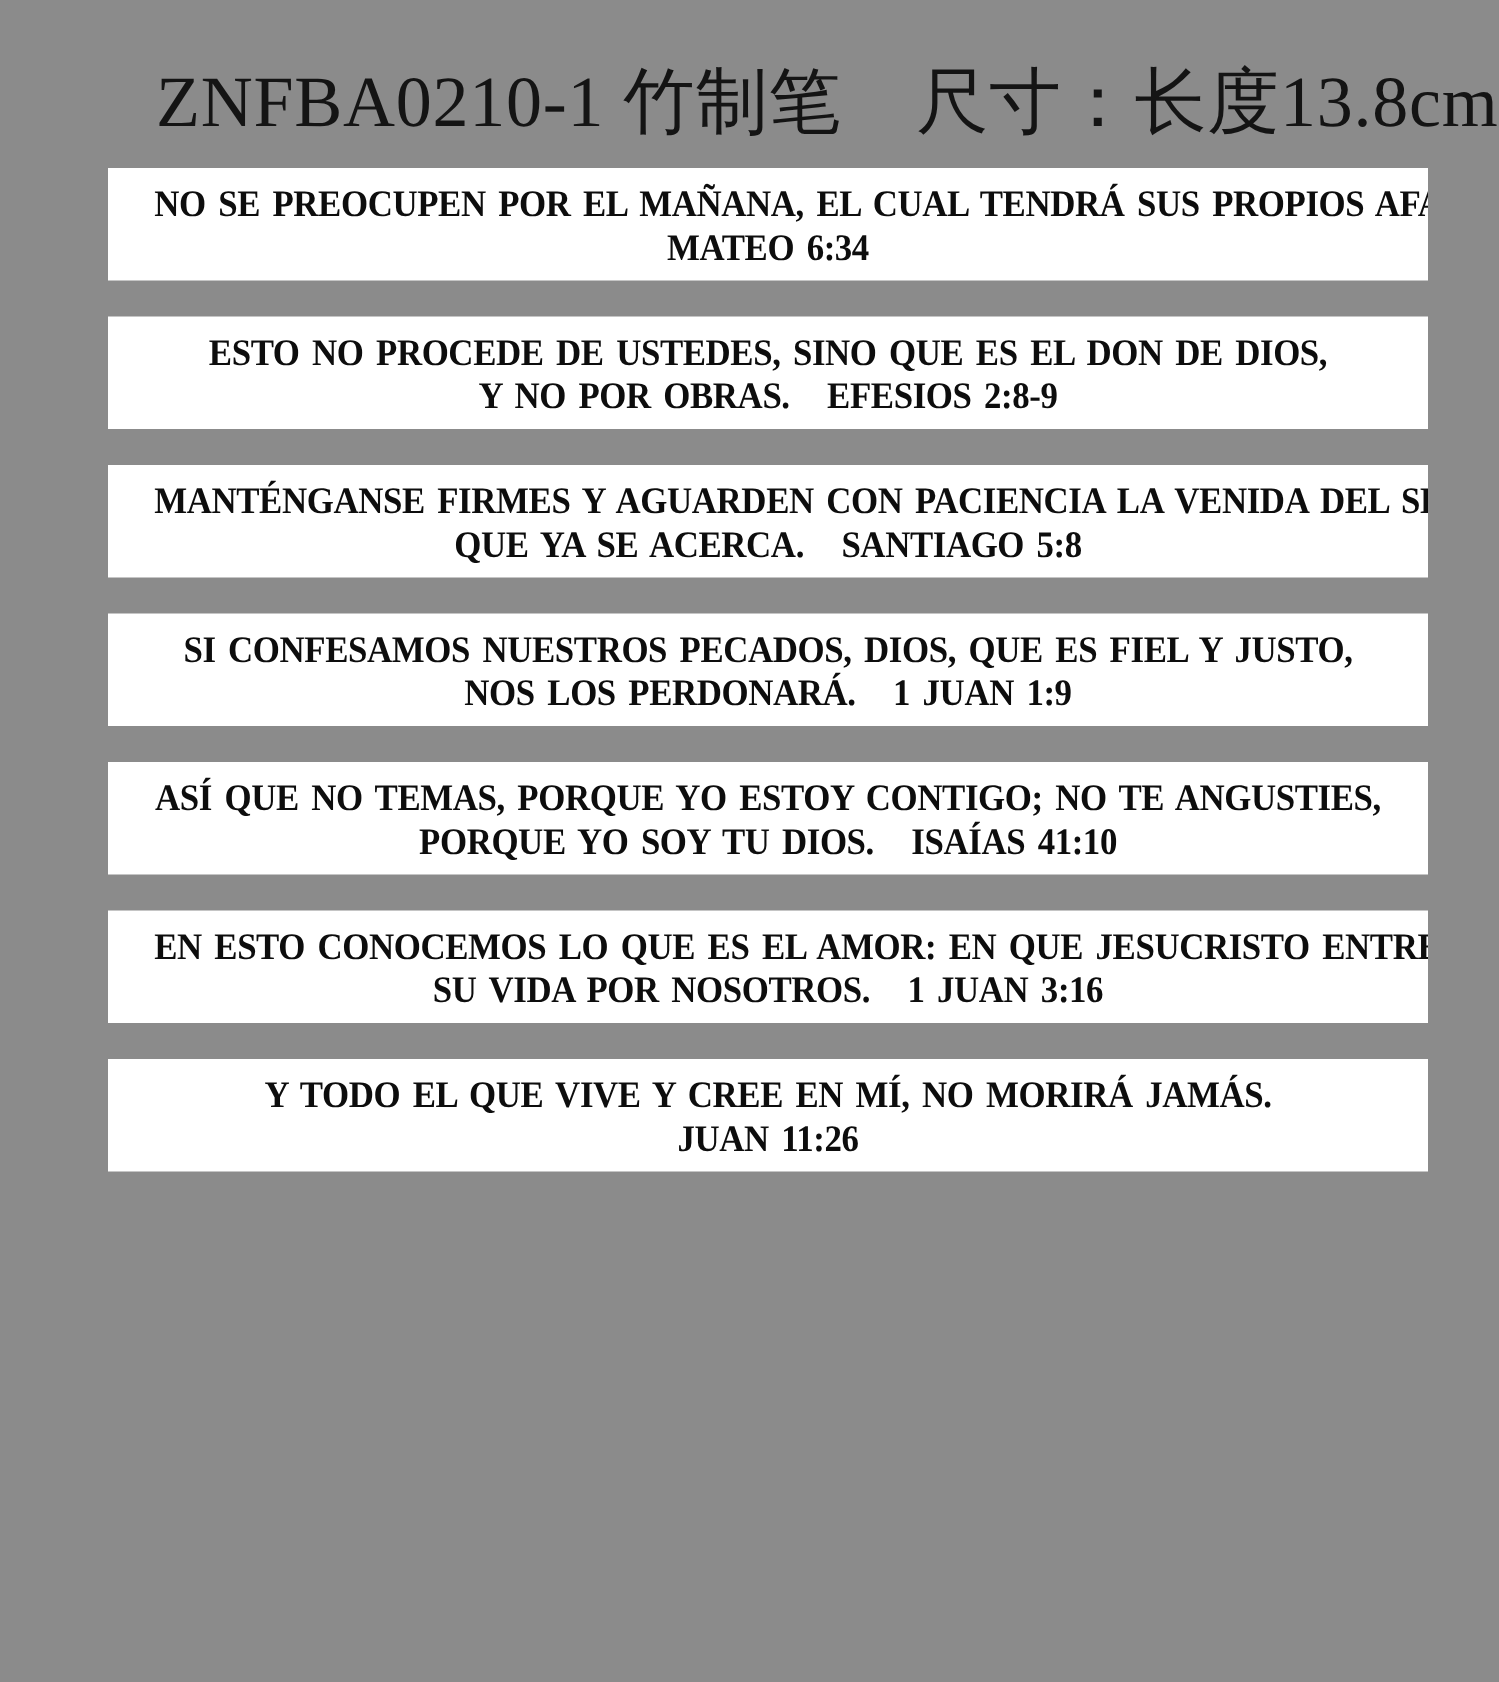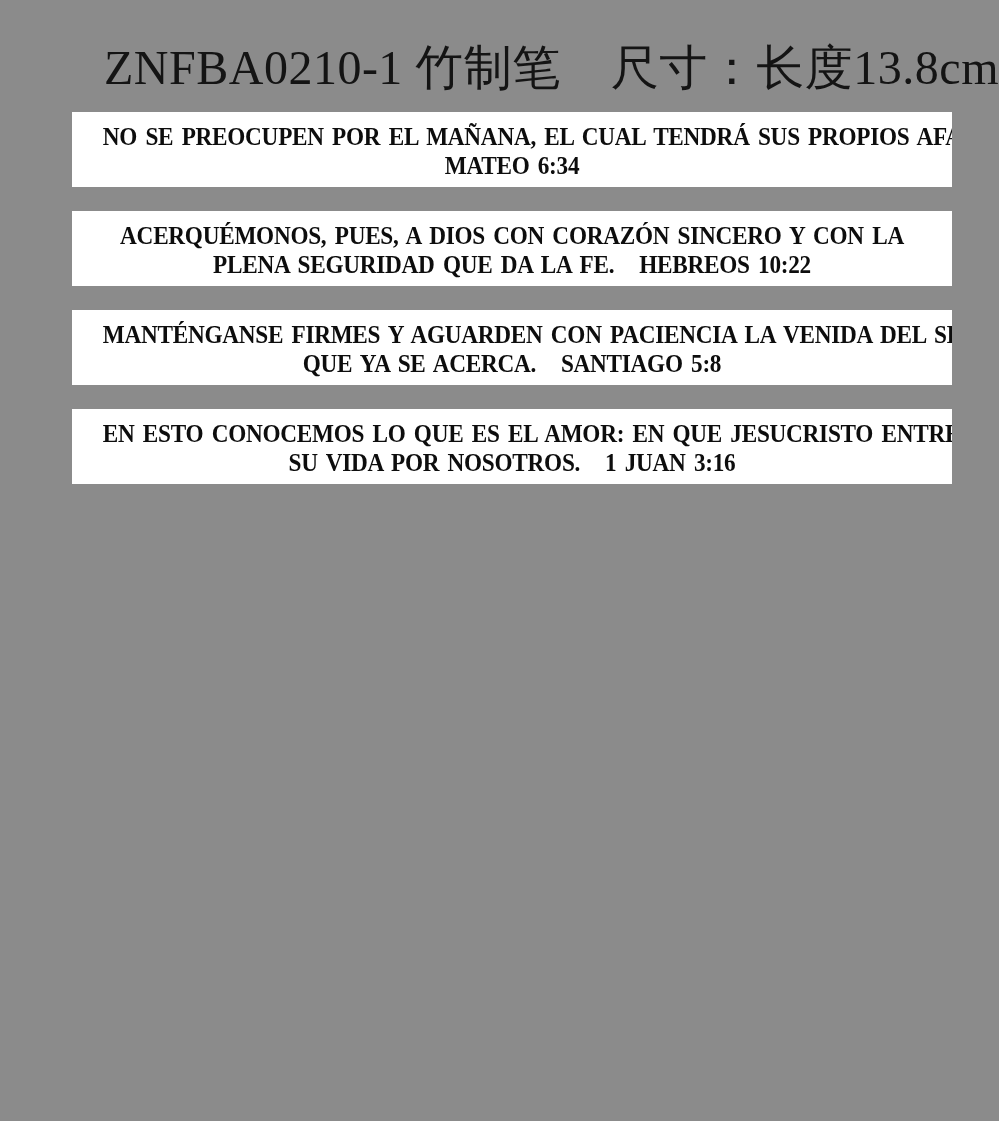--- a/index.html
+++ b/index.html
@@ -69,35 +69,47 @@
 
   <div class="product-title">ZNFBA0210-1 竹制笔    尺寸：长度13.8cm</div>
 
   <div class="verse-list">
 
     <div class="verse-card">
       <span class="verse-line">NO SE PREOCUPEN POR EL MAÑANA, EL CUAL TENDRÁ SUS PROPIOS AFANES.</span>
       <span class="verse-line">MATEO 6:34</span>
     </div>
 
+    <div class="verse-card">
+      <span class="verse-line">ESTO NO PROCEDE DE USTEDES, SINO QUE ES EL DON DE DIOS,</span>
+      <span class="verse-line">Y NO POR OBRAS.   EFESIOS 2:8-9</span>
+    </div>
 
-    <div class="verse-card">
-      <span class="verse-line">ACERQUÉMONOS, PUES, A DIOS CON CORAZÓN SINCERO Y CON LA</span>
-      <span class="verse-line">PLENA SEGURIDAD QUE DA LA FE.   HEBREOS 10:22</span>
-    </div>
 
     <div class="verse-card">
       <span class="verse-line">MANTÉNGANSE FIRMES Y AGUARDEN CON PACIENCIA LA VENIDA DEL SEÑOR,</span>
       <span class="verse-line">QUE YA SE ACERCA.   SANTIAGO 5:8</span>
     </div>
 
+    <div class="verse-card">
+      <span class="verse-line">SI CONFESAMOS NUESTROS PECADOS, DIOS, QUE ES FIEL Y JUSTO,</span>
+      <span class="verse-line">NOS LOS PERDONARÁ.   1 JUAN 1:9</span>
+    </div>
 
+    <div class="verse-card">
+      <span class="verse-line">ASÍ QUE NO TEMAS, PORQUE YO ESTOY CONTIGO; NO TE ANGUSTIES,</span>
+      <span class="verse-line">PORQUE YO SOY TU DIOS.   ISAÍAS 41:10</span>
+    </div>
 
     <div class="verse-card">
       <span class="verse-line">EN ESTO CONOCEMOS LO QUE ES EL AMOR: EN QUE JESUCRISTO ENTREGÓ</span>
       <span class="verse-line">SU VIDA POR NOSOTROS.   1 JUAN 3:16</span>
     </div>
 
+    <div class="verse-card">
+      <span class="verse-line">Y TODO EL QUE VIVE Y CREE EN MÍ, NO MORIRÁ JAMÁS.</span>
+      <span class="verse-line">JUAN 11:26</span>
+    </div>
 
 
 
   </div>
 </div>
 
 </body></html>

